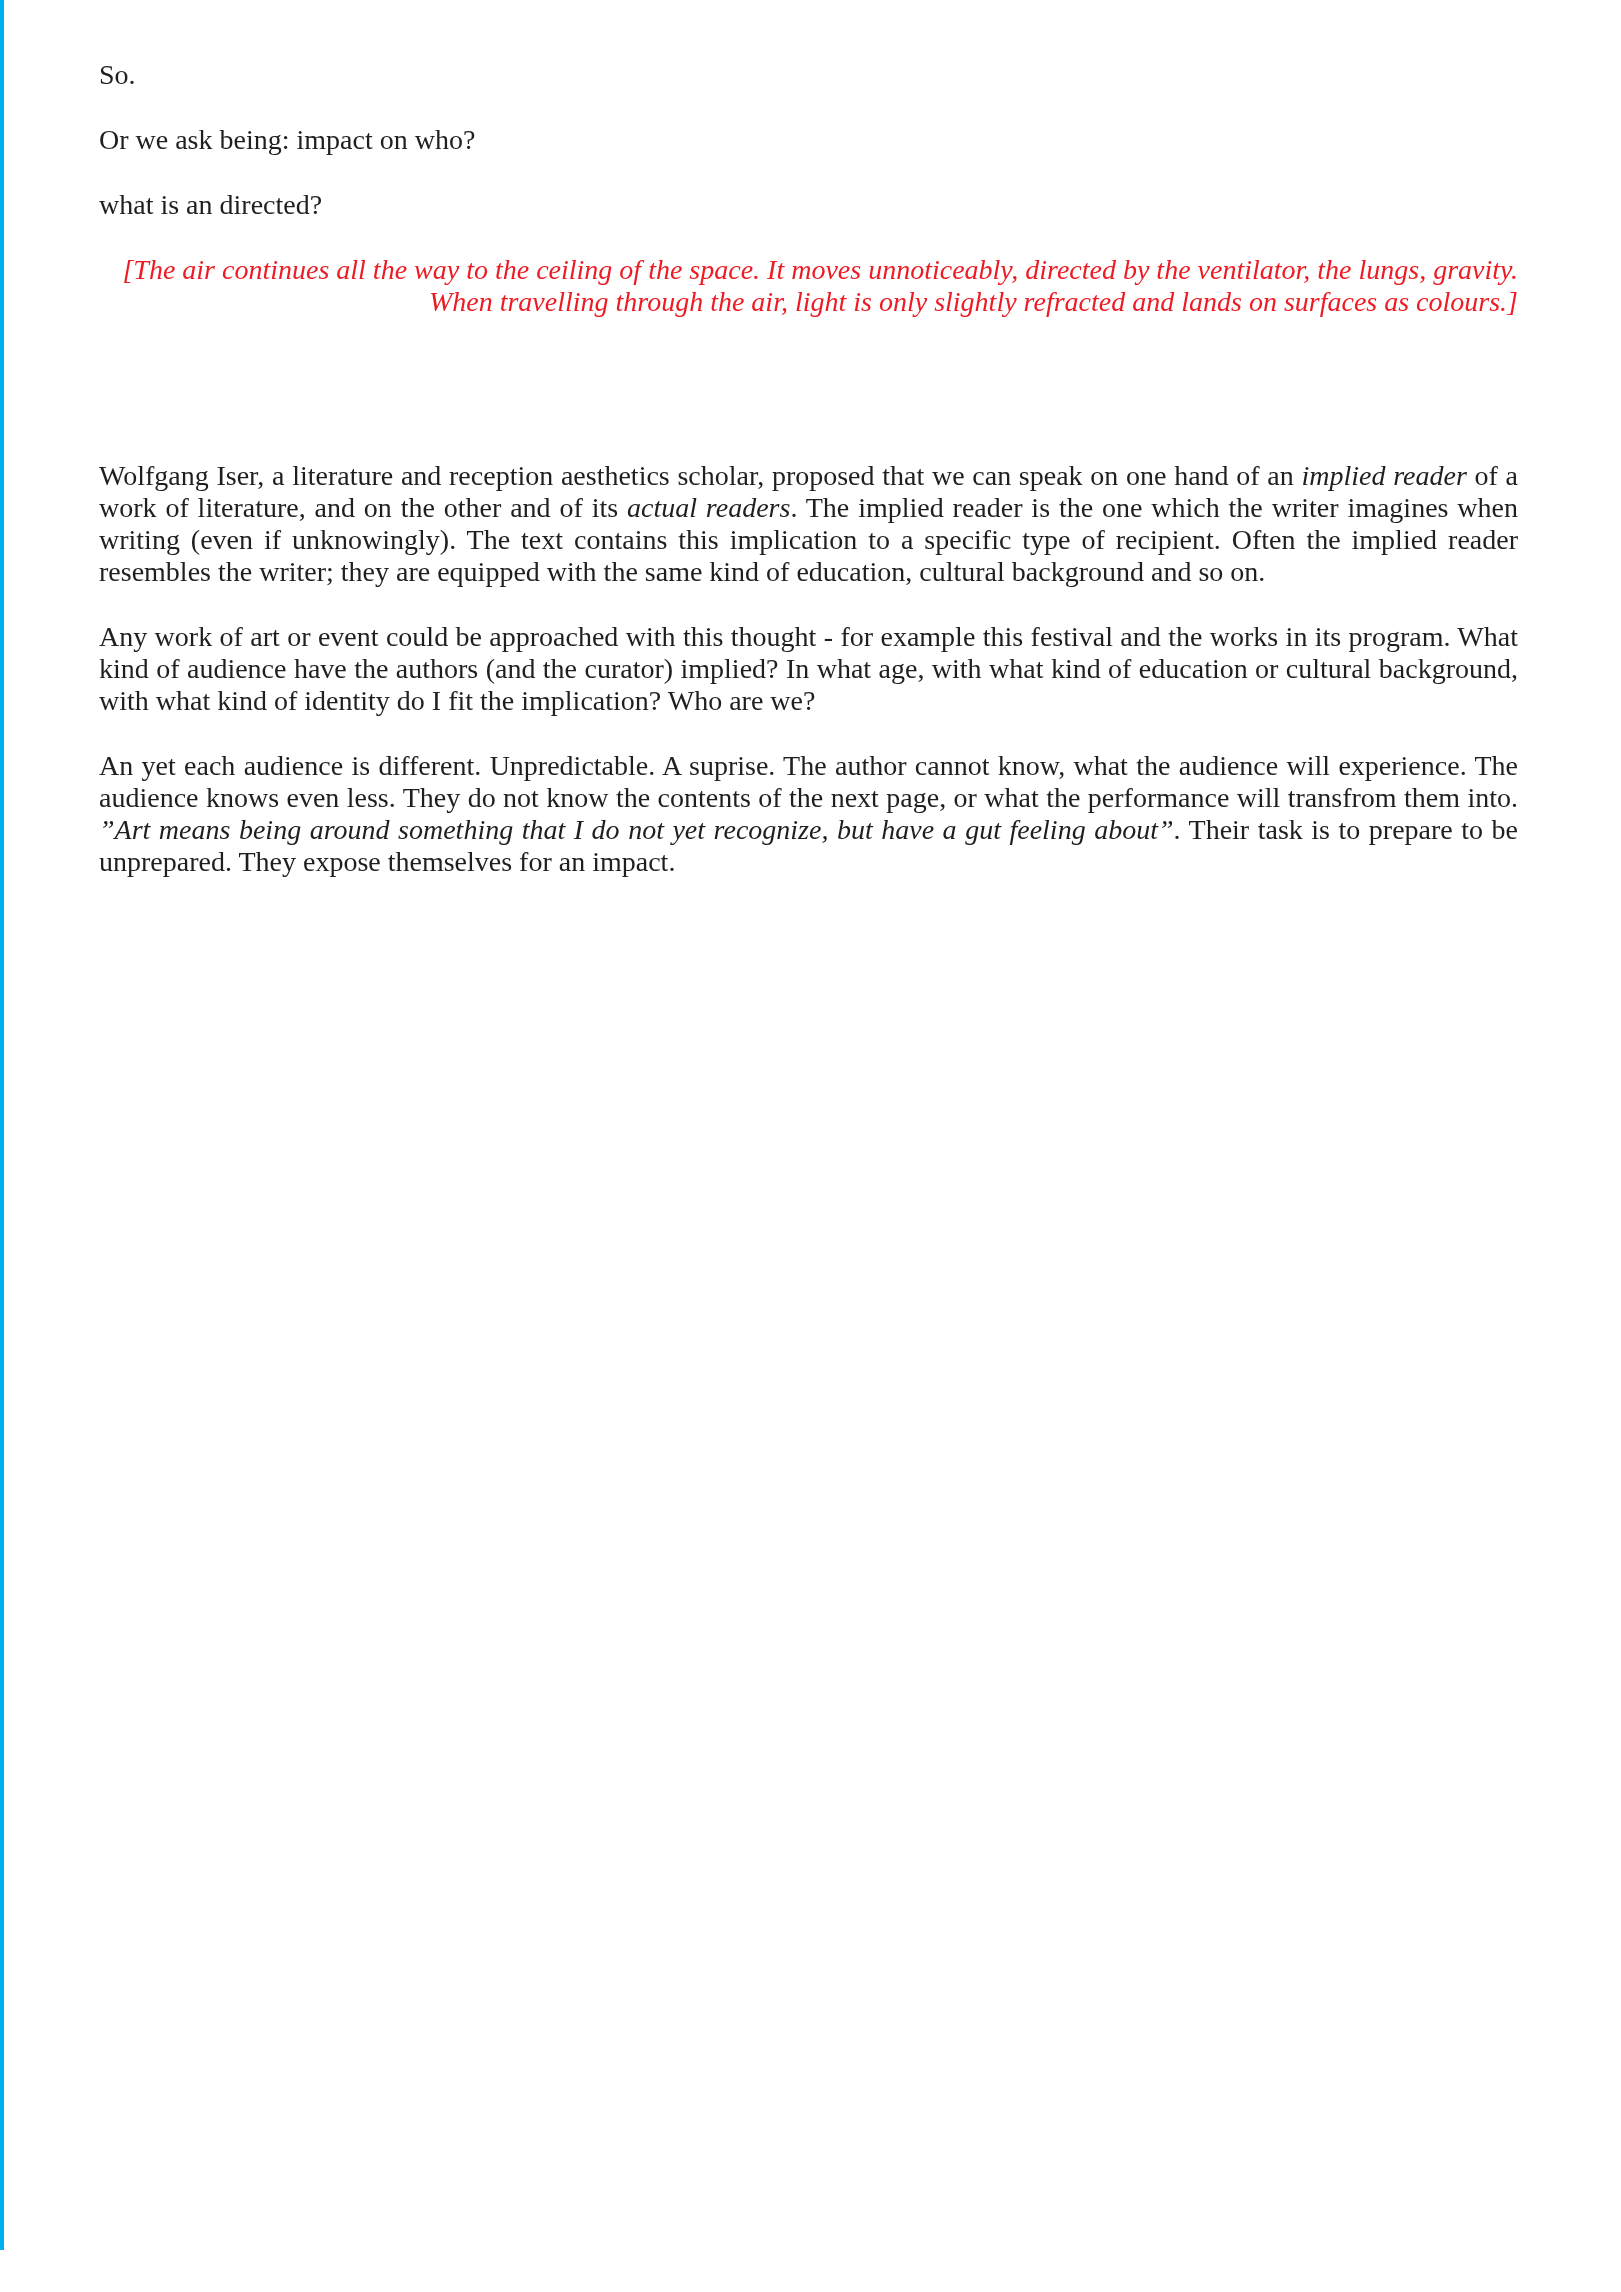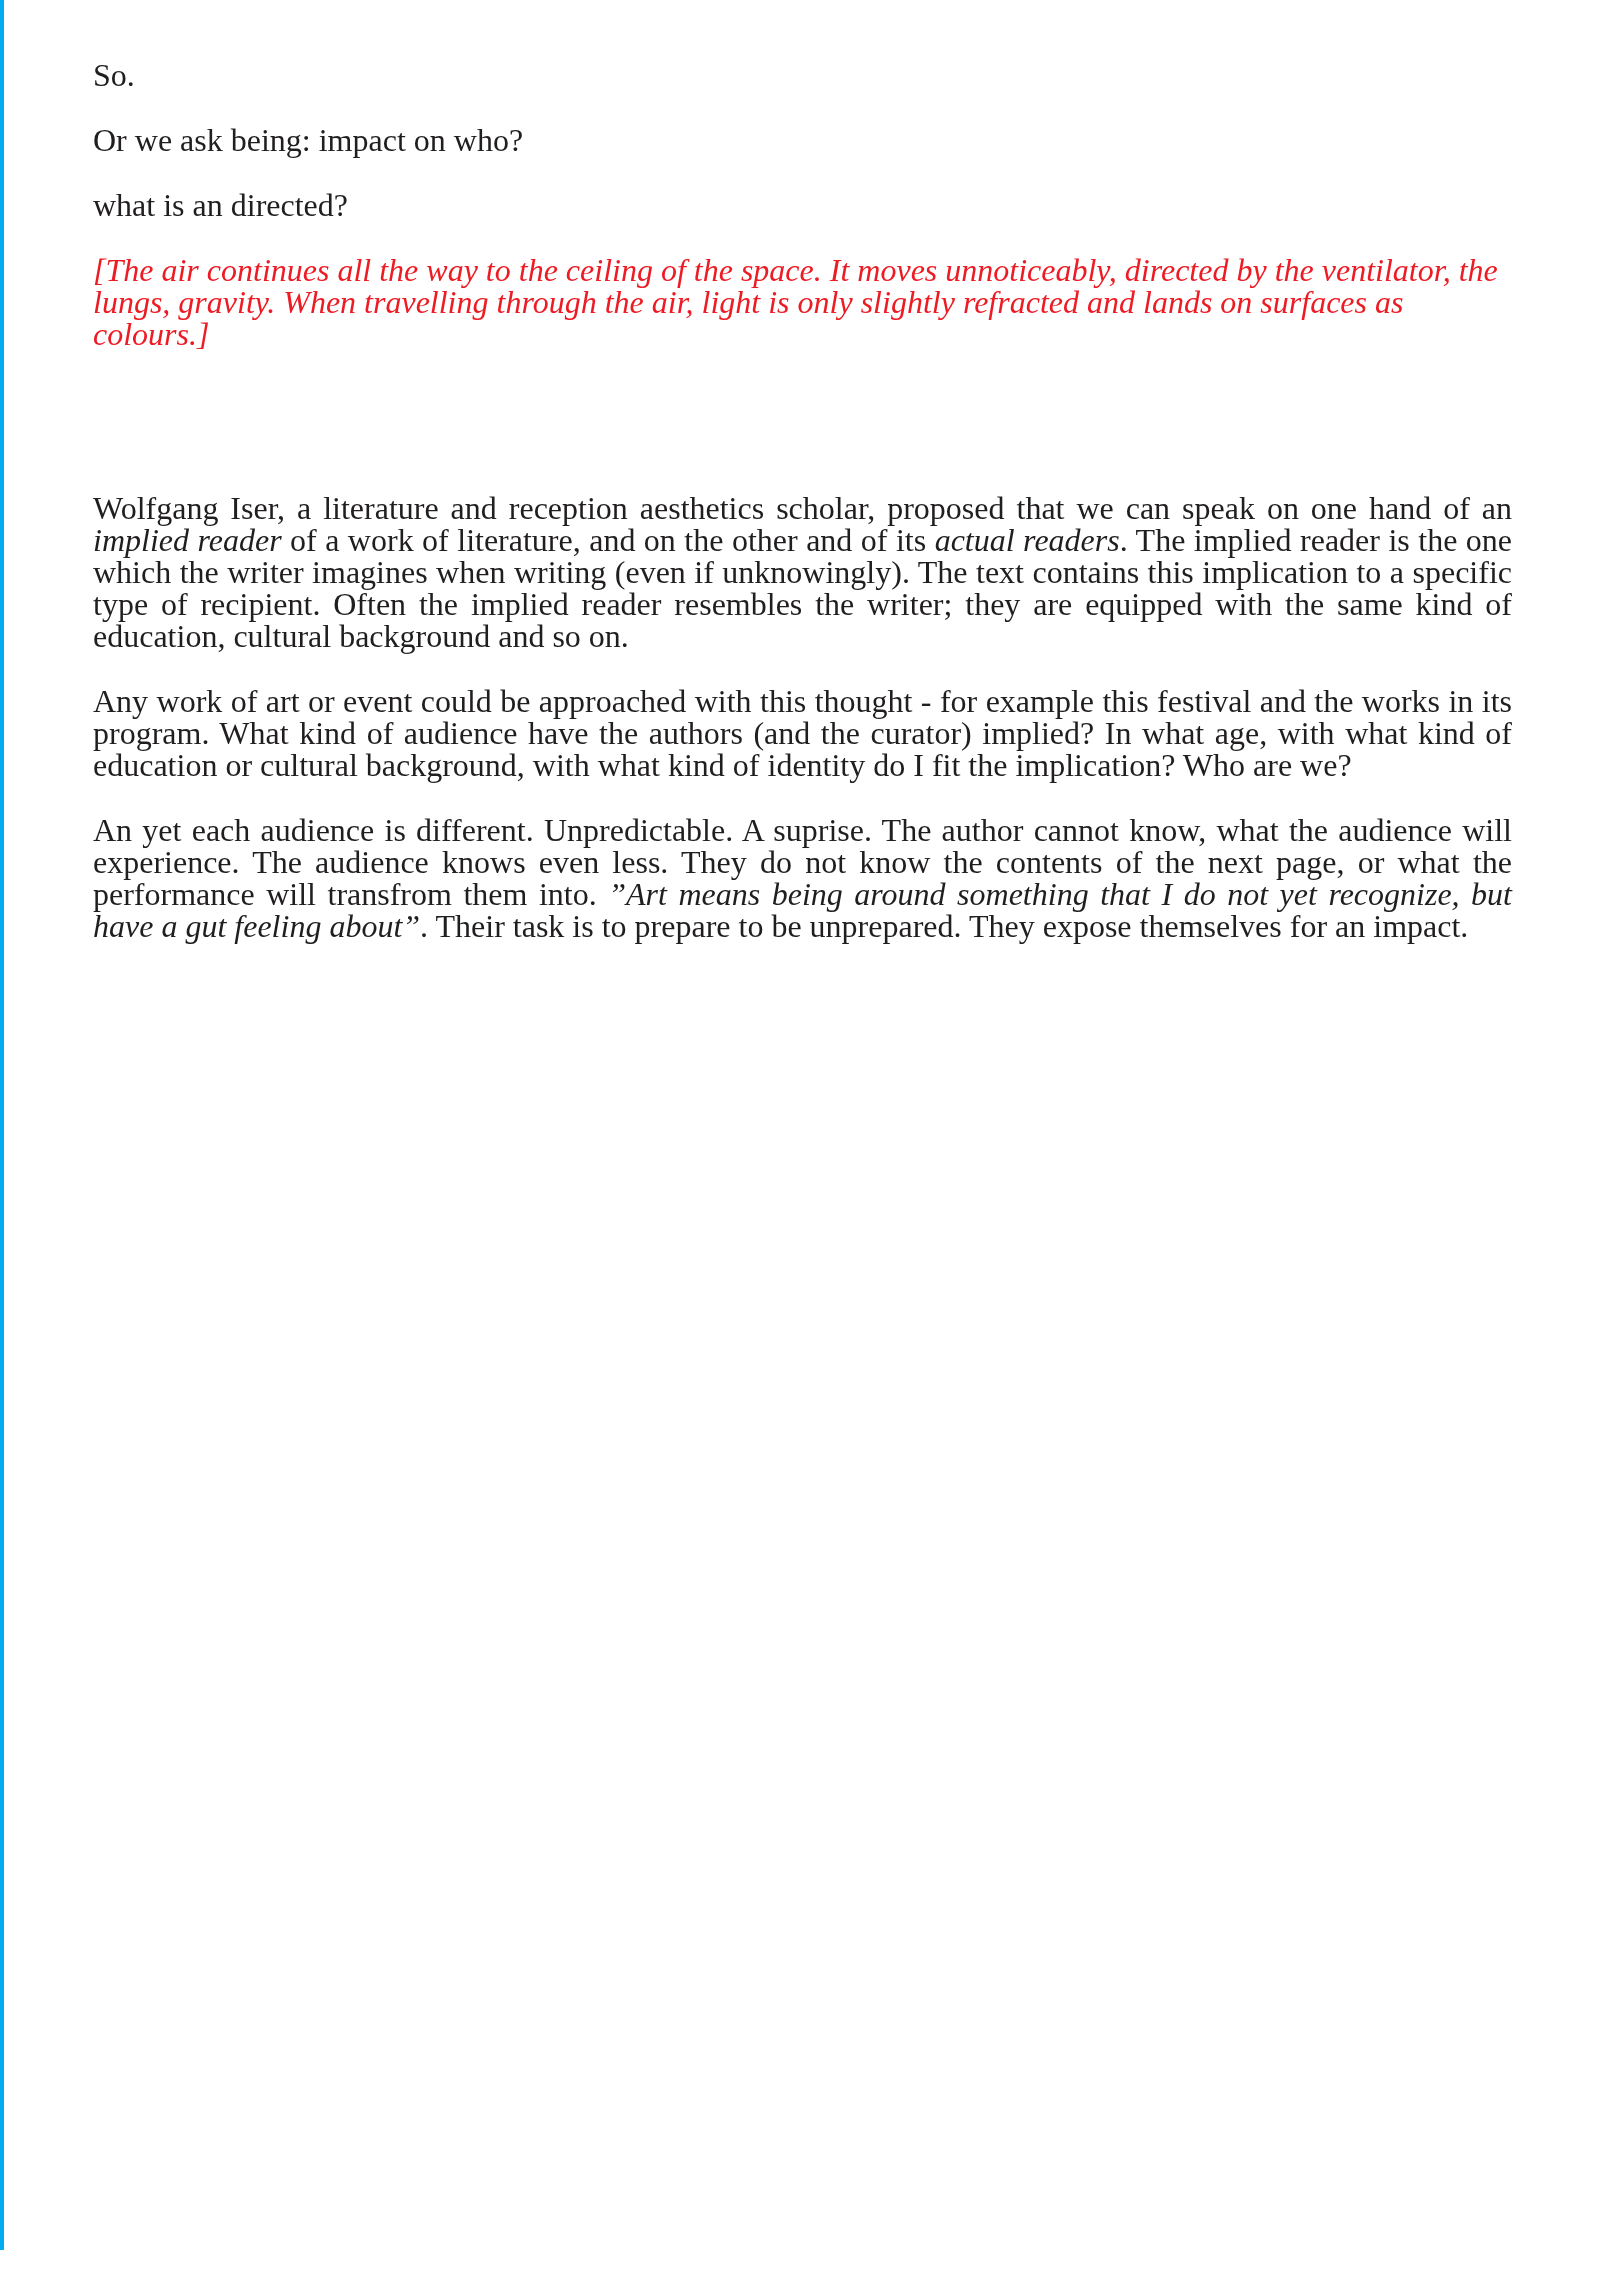--- a/index.html
+++ b/index.html
@@ -18,24 +18,24 @@
   .accent-bar {
     position: absolute;
     left: 0;
     top: 0;
     width: 3.9px;
     height: 2250px;
     background: #00aeef;
   }
   .page {
     position: absolute;
-    left: 93px;
+    left: 99px;
     top: 59px;
     width: 1419px;
-    font-size: 32px;
+    font-size: 28px;
     line-height: 32px;
   }
   p.para {
     margin: 0 0 33px 0;
     padding: 0;
   }
   .justify {
     text-align: justify;
   }
   .red {
@@ -43,20 +43,21 @@
     font-style: italic;
   }
   .italic {
     font-style: italic;
   }
   .line {
     display: block;
   }
   .gap-large-after {
     margin-bottom: 142px !important;
+    text-align: right;
   }
   .gap-xlarge-after {
     margin-bottom: 172px !important;
   }
 </style>
 </head>
 <body>
 
 <div class="accent-bar"></div>
 

